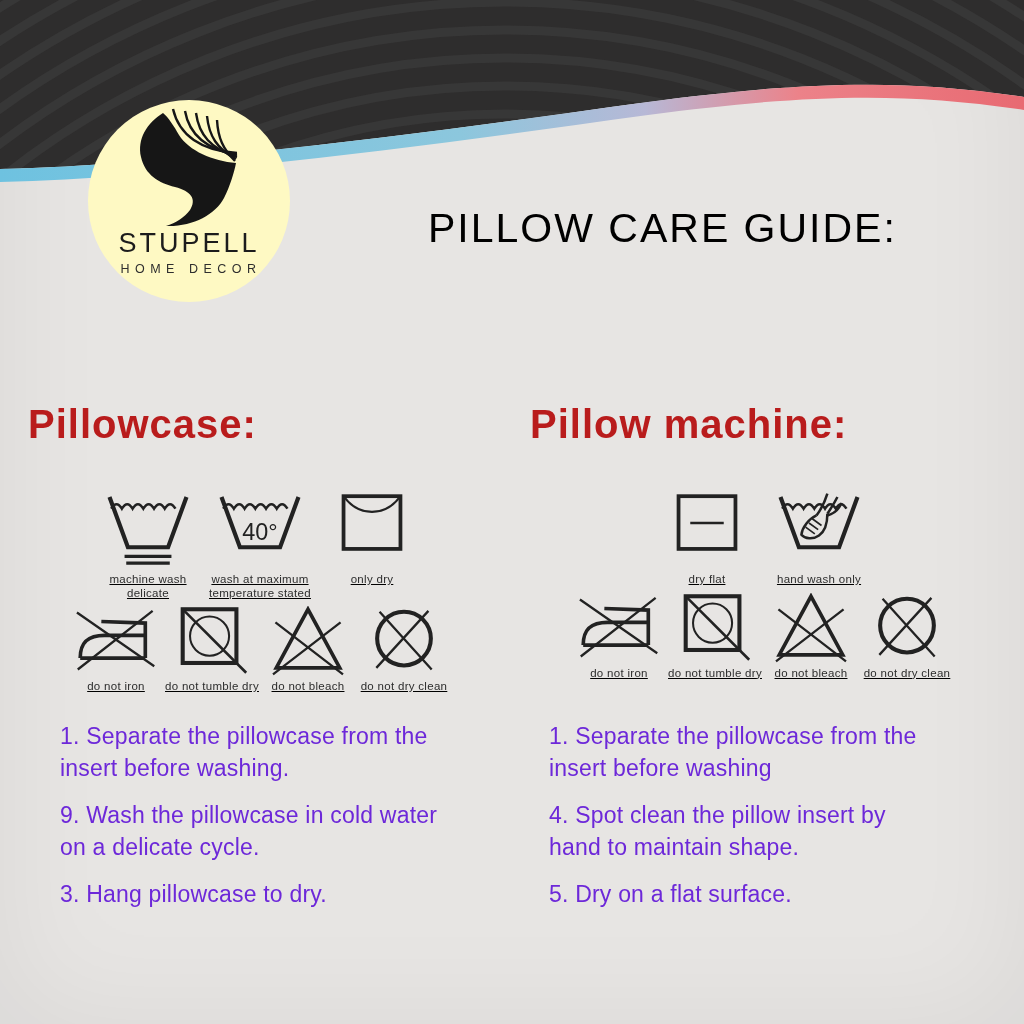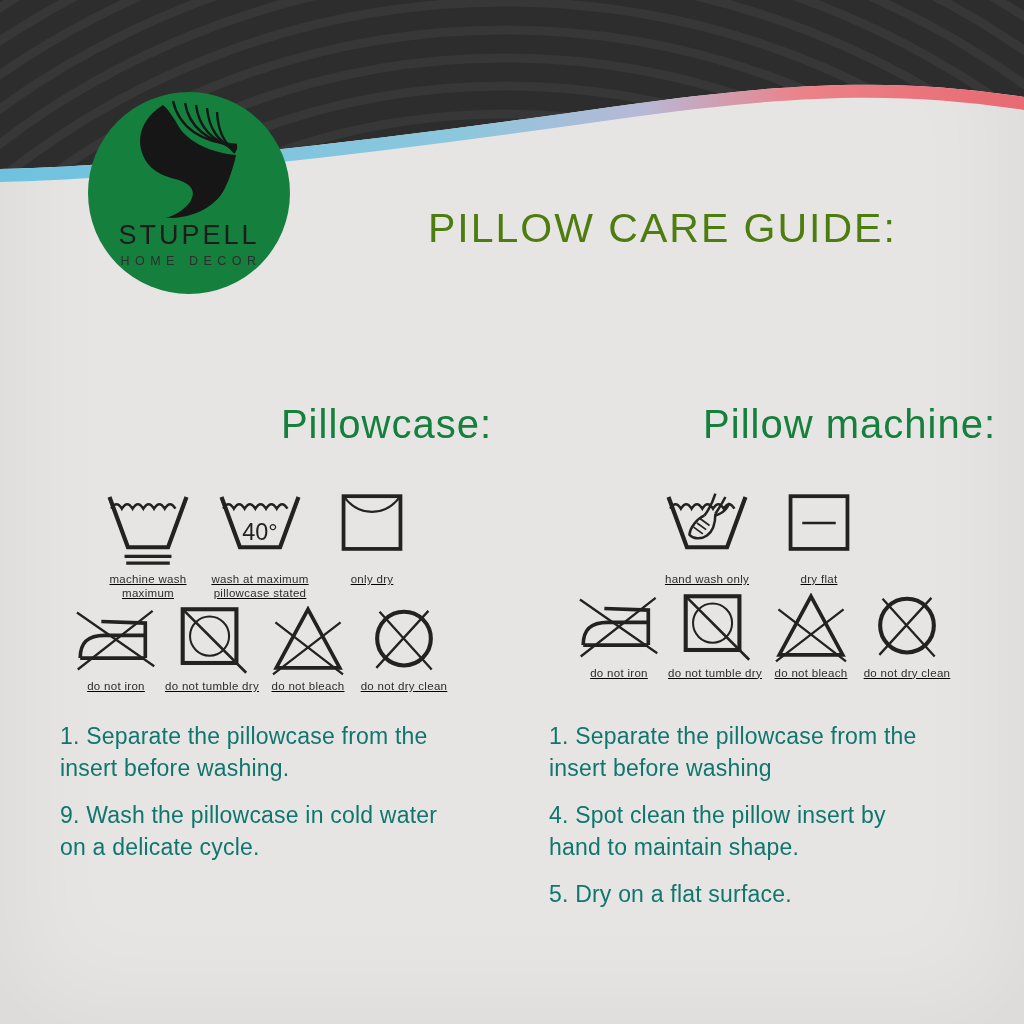--- a/index.html
+++ b/index.html
@@ -5,58 +5,58 @@
   html,body{margin:0;padding:0;background:#cfcfcf;}
   .stage{
     position:relative;width:1024px;height:1024px;overflow:hidden;
     background:#e7e5e3;
     font-family:"Liberation Sans", sans-serif;
     box-shadow:inset 0 0 120px rgba(0,0,0,.06);
   }
   .header-svg{position:absolute;top:0;left:0;display:block;}
   
   .logo-circle{
-    position:absolute;left:88px;top:92px;width:202px;height:202px;border-radius:50%;
-    background:#15803d;display:flex;align-items:center;justify-content:center;
+    position:absolute;left:88px;top:100px;width:202px;height:202px;border-radius:50%;
+    background:#fef9c3;display:flex;align-items:center;justify-content:center;
   }
   .logo-circle svg{display:block;}
   .logo-name{font-size:27px;letter-spacing:3px;fill:#1c1c1c;font-weight:500;}
   .logo-tagline{font-size:12.5px;letter-spacing:5.5px;fill:#2e2e2e;}
   
   .page-title{
     position:absolute;left:428px;top:205px;width:520px;margin:0;
-    font-size:41px;font-weight:500;color:#4d7c0f;letter-spacing:2px;white-space:nowrap;
+    font-size:41px;font-weight:500;color:#000000;letter-spacing:2px;white-space:nowrap;
   }
   
   .col{position:absolute;top:400px;}
   .col-left{left:28px;width:464px;}
   .col-right{left:530px;width:466px;}
   .col-heading{
-    margin:0;text-align:right;font-size:40px;font-weight:400;color:#15803d;
+    margin:0;text-align:left;font-size:40px;font-weight:700;color:#b91c1c;
     letter-spacing:1px;line-height:48px;
   }
   .symbol-row{display:flex;justify-content:center;align-items:flex-start;}
   .row1{margin-top:44px;}
   .row2{margin-top:6px;}
   .symbol-cell{display:flex;flex-direction:column;align-items:center;text-decoration:underline;}
   .row1 .symbol-cell{width:112px;}
   .row2 .symbol-cell{width:96px;}
   .symbol-cell svg{display:block;}
   .symbol-label{
     margin-top:4px;font-size:11.5px;line-height:13.5px;color:#2d2d2d;
     text-align:center;white-space:pre-line;letter-spacing:.3px;
   }
   .sym{stroke:#222;fill:none;}
   .sym-text{fill:#222;stroke:none;font-family:"Liberation Sans",sans-serif;}
   
   .instructions{position:absolute;top:720px;width:458px;}
   .instructions-left{left:60px;}
   .instructions-right{left:549px;}
   .instruction{
-    margin:0 0 15px 0;font-size:23px;line-height:32px;color:#0f766e;
+    margin:0 0 15px 0;font-size:23px;line-height:32px;color:#6d28d9;
     letter-spacing:.2px;white-space:pre-line;
   }
 </style>
 </head>
 <body>
 
 <div class="stage">
 
   <svg class="header-svg" width="1024" height="200" viewBox="0 0 1024 200" aria-hidden="true">
     <defs>
@@ -115,30 +115,30 @@
     <h2 class="col-heading">Pillowcase:</h2>
 
     <div class="symbol-row row1">
       <div class="symbol-cell">
         <svg width="84" height="77" viewBox="0 0 100 92">
           <path class="sym" stroke-width="5" d="M4,6 L26,66 L74,66 L96,6"></path>
           <path class="sym" stroke-width="3" d="M12,20 q6.4,-11 12.8,0 q6.4,-11 12.8,0 q6.4,-11 12.8,0 q6.4,-11 12.8,0 q6.4,-11 12.8,0 q6.4,-11 12.8,0" transform="translate(-6,0)"></path>
           <path class="sym" stroke-width="4" d="M22,77 L78,77 M24,85 L76,85"></path>
         </svg>
         <div class="symbol-label">machine wash
-maximum</div>
+delicate</div>
       </div>
       <div class="symbol-cell">
         <svg width="84" height="77" viewBox="0 0 100 92">
           <path class="sym" stroke-width="5" d="M4,6 L26,66 L74,66 L96,6"></path>
           <path class="sym" stroke-width="3" d="M12,20 q6.4,-11 12.8,0 q6.4,-11 12.8,0 q6.4,-11 12.8,0 q6.4,-11 12.8,0 q6.4,-11 12.8,0 q6.4,-11 12.8,0" transform="translate(-6,0)"></path>
           <text class="sym-text" x="50" y="57" font-size="28" text-anchor="middle">40°</text>
         </svg>
         <div class="symbol-label">wash at maximum
-pillowcase stated</div>
+temperature stated</div>
       </div>
       <div class="symbol-cell">
         <svg width="84" height="77" viewBox="0 0 100 92">
           <rect class="sym" stroke-width="4.5" x="16" y="5" width="68" height="63"></rect>
           <path class="sym" stroke-width="2.5" d="M16,5 C34,30 66,30 84,5"></path>
         </svg>
         <div class="symbol-label">only dry</div>
       </div>
     </div>
 
@@ -172,41 +172,41 @@
         </svg>
         <div class="symbol-label">do not dry clean</div>
       </div>
     </div>
   </div>
 
   <div class="col col-right">
     <h2 class="col-heading">Pillow machine:</h2>
 
     <div class="symbol-row row1">
+      <div class="symbol-cell">
+        <svg width="84" height="77" viewBox="0 0 100 92">
+          <rect class="sym" stroke-width="4.5" x="16" y="5" width="68" height="63"></rect>
+          <path class="sym" stroke-width="3" d="M30,37 L70,37"></path>
+        </svg>
+        <div class="symbol-label">dry flat</div>
+      </div>
       <div class="symbol-cell">
         <svg width="84" height="77" viewBox="0 0 100 92">
           <path class="sym" stroke-width="5" d="M4,6 L26,66 L74,66 L96,6"></path>
           <path class="sym" stroke-width="3" d="M12,20 q6.4,-11 12.8,0 q6.4,-11 12.8,0 q6.4,-11 12.8,0 q6.4,-11 12.8,0 q6.4,-11 12.8,0 q6.4,-11 12.8,0" transform="translate(-6,0)"></path>
           <g class="sym" stroke-width="3">
             <path d="M60,2 C57,12 53,20 47,28"></path>
             <path d="M72,6 C68,14 64,20 60,26"></path>
             <path d="M47,28 C38,32 30,42 29,51 C33,56 43,57 50,52 C57,47 60,37 60,26"></path>
             <path d="M60,28 C68,26 74,20 77,13"></path>
           </g>
           <path class="sym" stroke-width="2" d="M34,42 L45,50 M38,37 L49,45 M42,32 L53,40"></path>
         </svg>
         <div class="symbol-label">hand wash only</div>
       </div>
-      <div class="symbol-cell">
-        <svg width="84" height="77" viewBox="0 0 100 92">
-          <rect class="sym" stroke-width="4.5" x="16" y="5" width="68" height="63"></rect>
-          <path class="sym" stroke-width="3" d="M30,37 L70,37"></path>
-        </svg>
-        <div class="symbol-label">dry flat</div>
-      </div>
     </div>
 
     <div class="symbol-row row2">
       <div class="symbol-cell">
         <svg width="82" height="70" viewBox="0 0 100 86">
           <path class="sym" stroke-width="4.5" d="M32,19 L86,21 L86,64 M6,64 L86,64 M6,64 C6,44 16,36 36,36 L86,36"></path>
           <path class="sym" stroke-width="2.8" d="M2,8 L97,74 M95,6 L3,78"></path>
         </svg>
         <div class="symbol-label">do not iron</div>
       </div>
@@ -233,20 +233,21 @@
         <div class="symbol-label">do not dry clean</div>
       </div>
     </div>
   </div>
 
   <div class="instructions instructions-left">
     <p class="instruction">1. Separate the pillowcase from the
 insert before washing.</p>
     <p class="instruction">9. Wash the pillowcase in cold water
 on a delicate cycle.</p>
+    <p class="instruction">3. Hang pillowcase to dry.</p>
   </div>
   <div class="instructions instructions-right">
     <p class="instruction">1. Separate the pillowcase from the
 insert before washing</p>
     <p class="instruction">4. Spot clean the pillow insert by
 hand to maintain shape.</p>
     <p class="instruction">5. Dry on a flat surface.</p>
   </div>
 
 </div>

